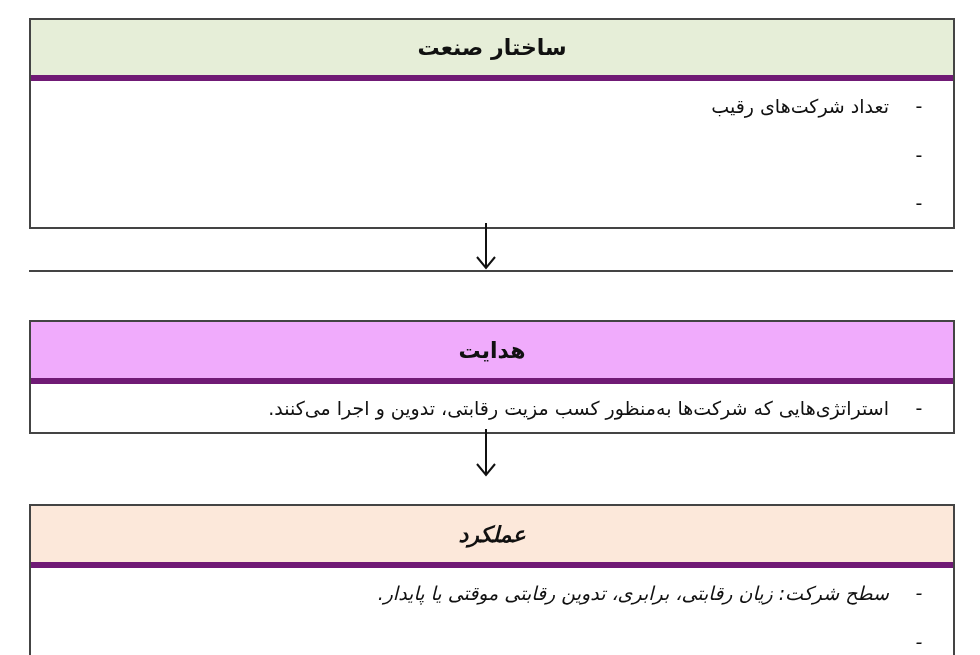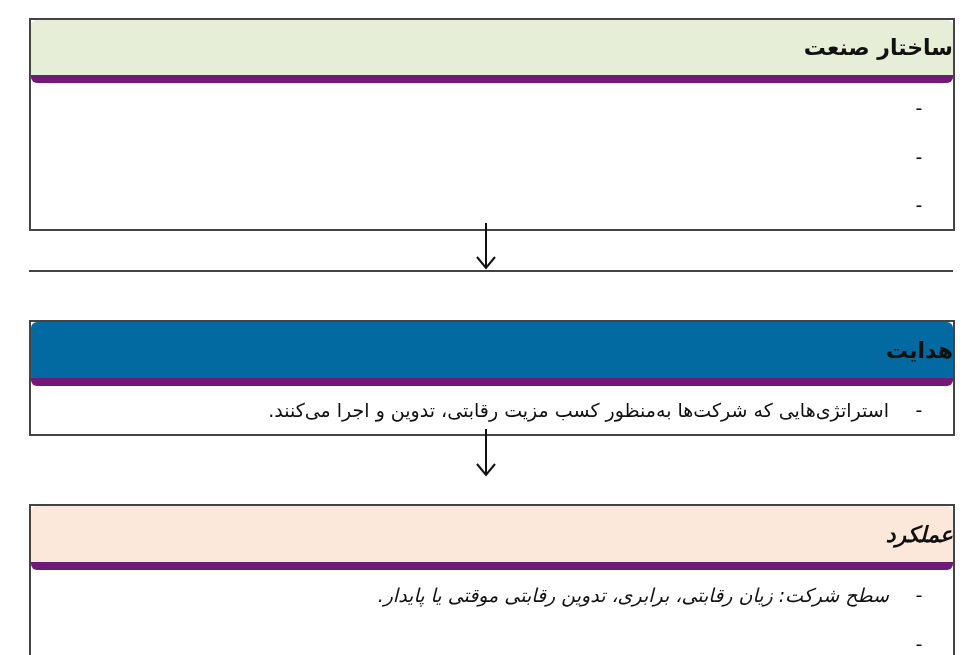--- a/index.html
+++ b/index.html
@@ -1,55 +1,56 @@
 <!DOCTYPE html>
 <html><head>
 <meta charset="utf-8">
 <style>
   html, body { margin:0; padding:0; background:#ffffff; }
   body { width:980px; height:655px; position:relative; overflow:hidden;
          font-family: "DejaVu Sans", "Liberation Sans", sans-serif; color:#111; }
   .box { position:absolute; left:29px; width:922px; border:2px solid #444; box-sizing:content-box; }
-  .hdr { display:flex; align-items:center; justify-content:flex-start; font-weight:bold;
-         font-size:22px; border-bottom:8px solid #701a75; direction:rtl;border-radius:6px; }
+  .hdr { display:flex; align-items:center; justify-content:center; font-weight:bold;
+         font-size:22px; border-bottom:6px solid #701a75; direction:rtl; }
   .body { direction:rtl; padding:0 0 0 0; }
   .item { display:flex; flex-direction:row; align-items:center; direction:rtl; font-size:19px; }
   .dash { width:60px; text-align:center; flex:none; padding-right:4px; }
   .txt { flex:1; }
   .arrow { position:absolute; }
   .hline { position:absolute; left:29px; width:924px; height:0; border-top:2px solid #444; }
 </style>
 </head>
 <body>
 
 <div class="box" style="top:18px;">
   <div class="hdr" style="height:55px;background:#e6eed8;">
     <span>ساختار صنعت</span>
   </div>
   <div class="body" style="height:146px;">
     <div class="item" style="height:50px;">
       <span class="dash">-</span>
+      <span class="txt">تعداد شرکت‌های رقیب</span>
     </div>
     <div class="item" style="height:48px;">
       <span class="dash">-</span>
     </div>
     <div class="item" style="height:48px;">
       <span class="dash">-</span>
     </div>
   </div>
 </div>
 
 <svg class="arrow" style="left:476px;top:223px;" width="20" height="48" viewBox="0 0 20 48">
   <line x1="10" y1="0" x2="10" y2="45" stroke="#111" stroke-width="2"></line>
   <polyline points="1,34 10,45 19,34" fill="none" stroke="#111" stroke-width="2"></polyline>
 </svg>
 <div class="hline" style="top:270px;"></div>
 
 <div class="box" style="top:320px;">
-  <div class="hdr" style="height:56px;background:#0369a1;">
+  <div class="hdr" style="height:56px;background:#f0abfc;">
     <span>هدایت</span>
   </div>
   <div class="body" style="height:48px;">
     <div class="item" style="height:48px;">
       <span class="dash">-</span>
       <span class="txt">استراتژی‌هایی که شرکت‌ها به‌منظور کسب مزیت رقابتی، تدوین و اجرا می‌کنند.</span>
     </div>
   </div>
 </div>
 

